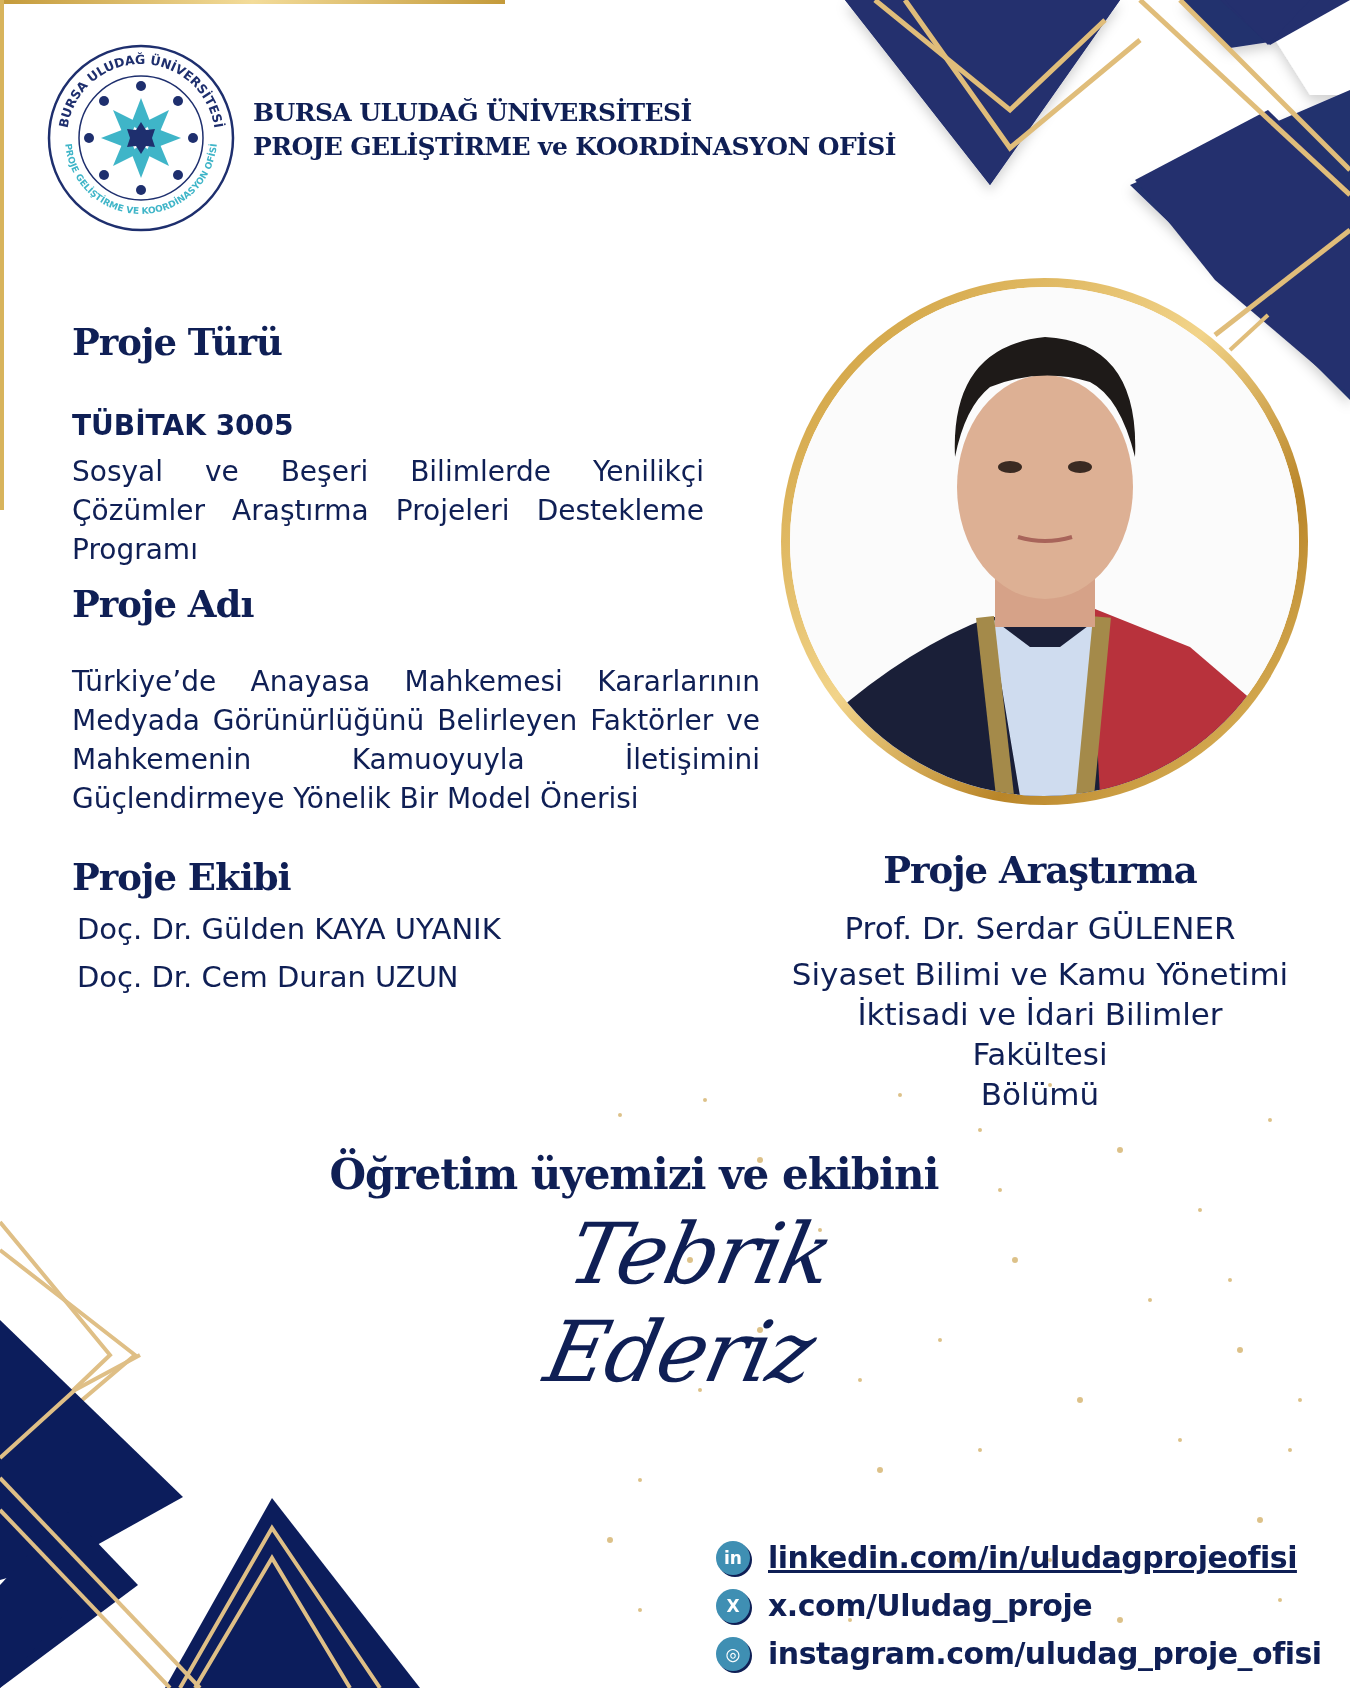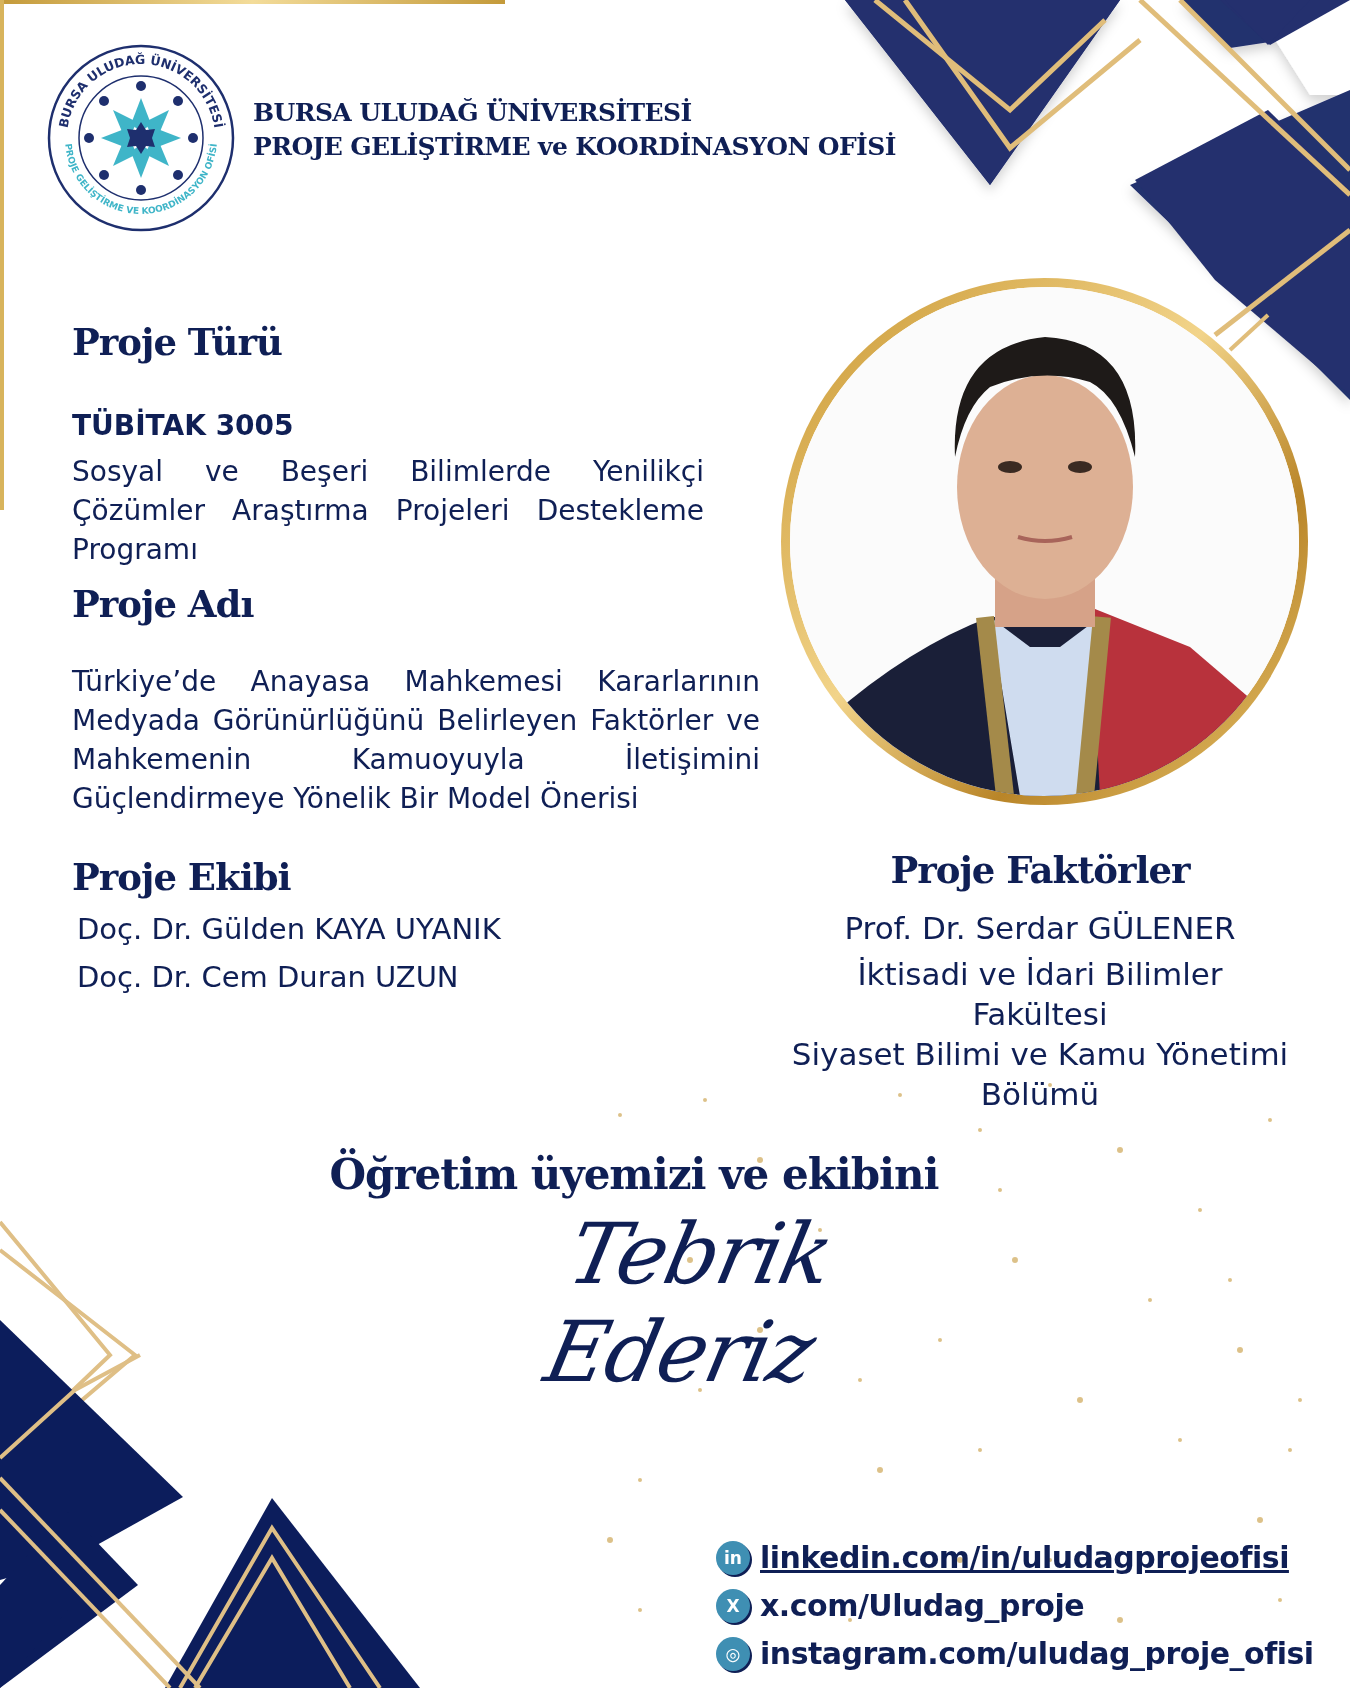--- a/index.html
+++ b/index.html
@@ -10,21 +10,21 @@
   .org { left:253px; top:96px; font-family:"DejaVu Serif", serif; font-weight:bold; color:#0f1f55; font-size:25px; line-height:34px; letter-spacing:-0.6px; }
   .heading { font-family:"DejaVu Serif", serif; font-weight:bold; font-size:37px; color:#0f1f55; letter-spacing:-1px; }
   .body-text { font-family:"DejaVu Sans", sans-serif; font-size:28px; line-height:39px; color:#0f1f55; }
   .justify { text-align:justify; text-align-last:left;margin-top:20px; }
   .program-code { font-weight:bold; font-size:28px; }
   .photo-wrap { left:781px; top:278px; width:527px; height:527px; border-radius:50%; background:linear-gradient(135deg,#c8952f,#f2d48a 45%,#b98528 70%,#e9c671); }
   .photo-inner { position:absolute; left:9px; top:9px; width:509px; height:509px; border-radius:50%; background:#fff; overflow:hidden; }
   .member { font-size:29px; line-height:48px; }
   .congrats { left:0; width:1228px; top:1150px; text-align:center; font-family:"DejaVu Serif", serif; font-weight:bold; font-size:42px; color:#0f1f55; letter-spacing:-1px;padding-left:20px; }
   .script { left:440px; top:1205px; width:500px; text-align:center; font-family:"DejaVu Serif", serif; font-style:italic; font-size:84px; color:#0f1f55; transform:skewX(-12deg); letter-spacing:-2px; }
-  .social { left:716px; display:flex; align-items:center; gap:10px; }
+  .social { left:716px; display:flex; align-items:center; gap:18px; }
   .social-icon { width:34px; height:34px; border-radius:50%; background:#3f8fb3; color:#fff; font-weight:bold; font-size:17px; display:flex; align-items:center; justify-content:center; box-shadow:2px 2px 0 #0f1f55; }
   .social-text { font-weight:bold; font-size:30px; color:#0f1f55; letter-spacing:-0.5px;text-align:center; }
   .underline { text-decoration:underline; text-decoration-thickness:3px; }
 </style>
 </head>
 <body>
 
 <svg class="deco" viewBox="0 0 1350 1688">
   <defs>
     <linearGradient id="goldline" x1="0" x2="1">
@@ -172,25 +172,25 @@
     </svg>
   </div>
 </div>
 
 <div class="abs heading" style="left:72px; top:855px;">Proje Ekibi</div>
 <div class="abs body-text member" style="left:77px; top:905px;">
   <div>Doç. Dr. Gülden KAYA UYANIK</div>
   <div>Doç. Dr. Cem Duran UZUN</div>
 </div>
 
-<div class="abs heading" style="left:790px; top:848px; width:500px; text-align:center;">Proje Faktörler</div>
+<div class="abs heading" style="left:790px; top:848px; width:500px; text-align:center;">Proje Araştırma</div>
 <div class="abs body-text" style="left:790px; top:908px; width:500px; text-align:center; font-size:31px; line-height:40px;">
   <div style="margin-bottom:6px;">Prof. Dr. Serdar GÜLENER</div>
+  <div>Siyaset Bilimi ve Kamu Yönetimi</div>
   <div>İktisadi ve İdari Bilimler Fakültesi</div>
-  <div>Siyaset Bilimi ve Kamu Yönetimi</div>
   <div>Bölümü</div>
 </div>
 
 <div class="abs congrats">Öğretim üyemizi ve ekibini</div>
 <div class="abs script">Tebrik Ederiz</div>
 
 <div class="abs social" style="top:1540px;">
   <span class="social-icon">in</span>
   <span class="social-text underline">linkedin.com/in/uludagprojeofisi</span>
 </div>

